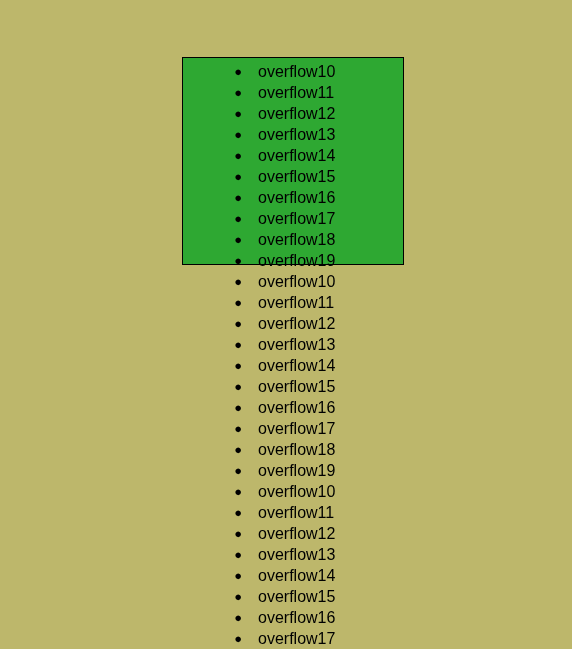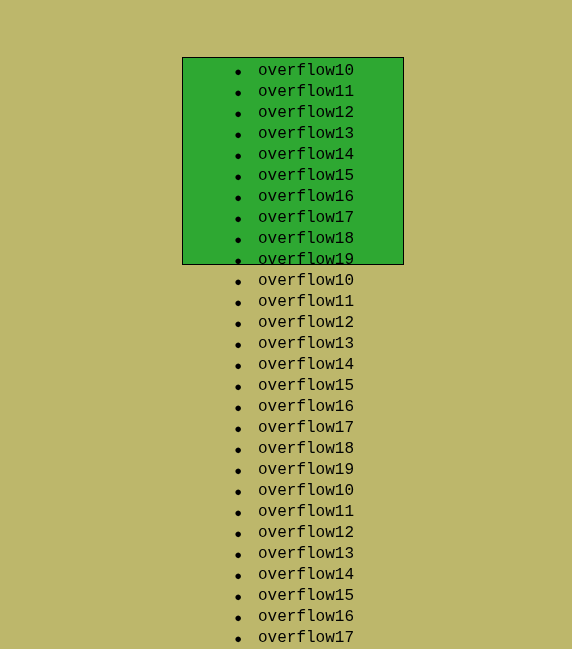--- a/index.html
+++ b/index.html
@@ -43,21 +43,20 @@
     width: 60px;
     text-align: right;
     font-size: 13px;
     line-height: 21px;
   }
   ul.list li .gap {
     width: 16px;
   }
   ul.list li .txt {
     flex: 1;
-    font-family: Liberation Mono, monospace;
   }
 </style>
 </head>
 <body>
 
 <div class="box"></div>
 
 <ul class="list">
   <li>
       <span class="bullet">●</span>

